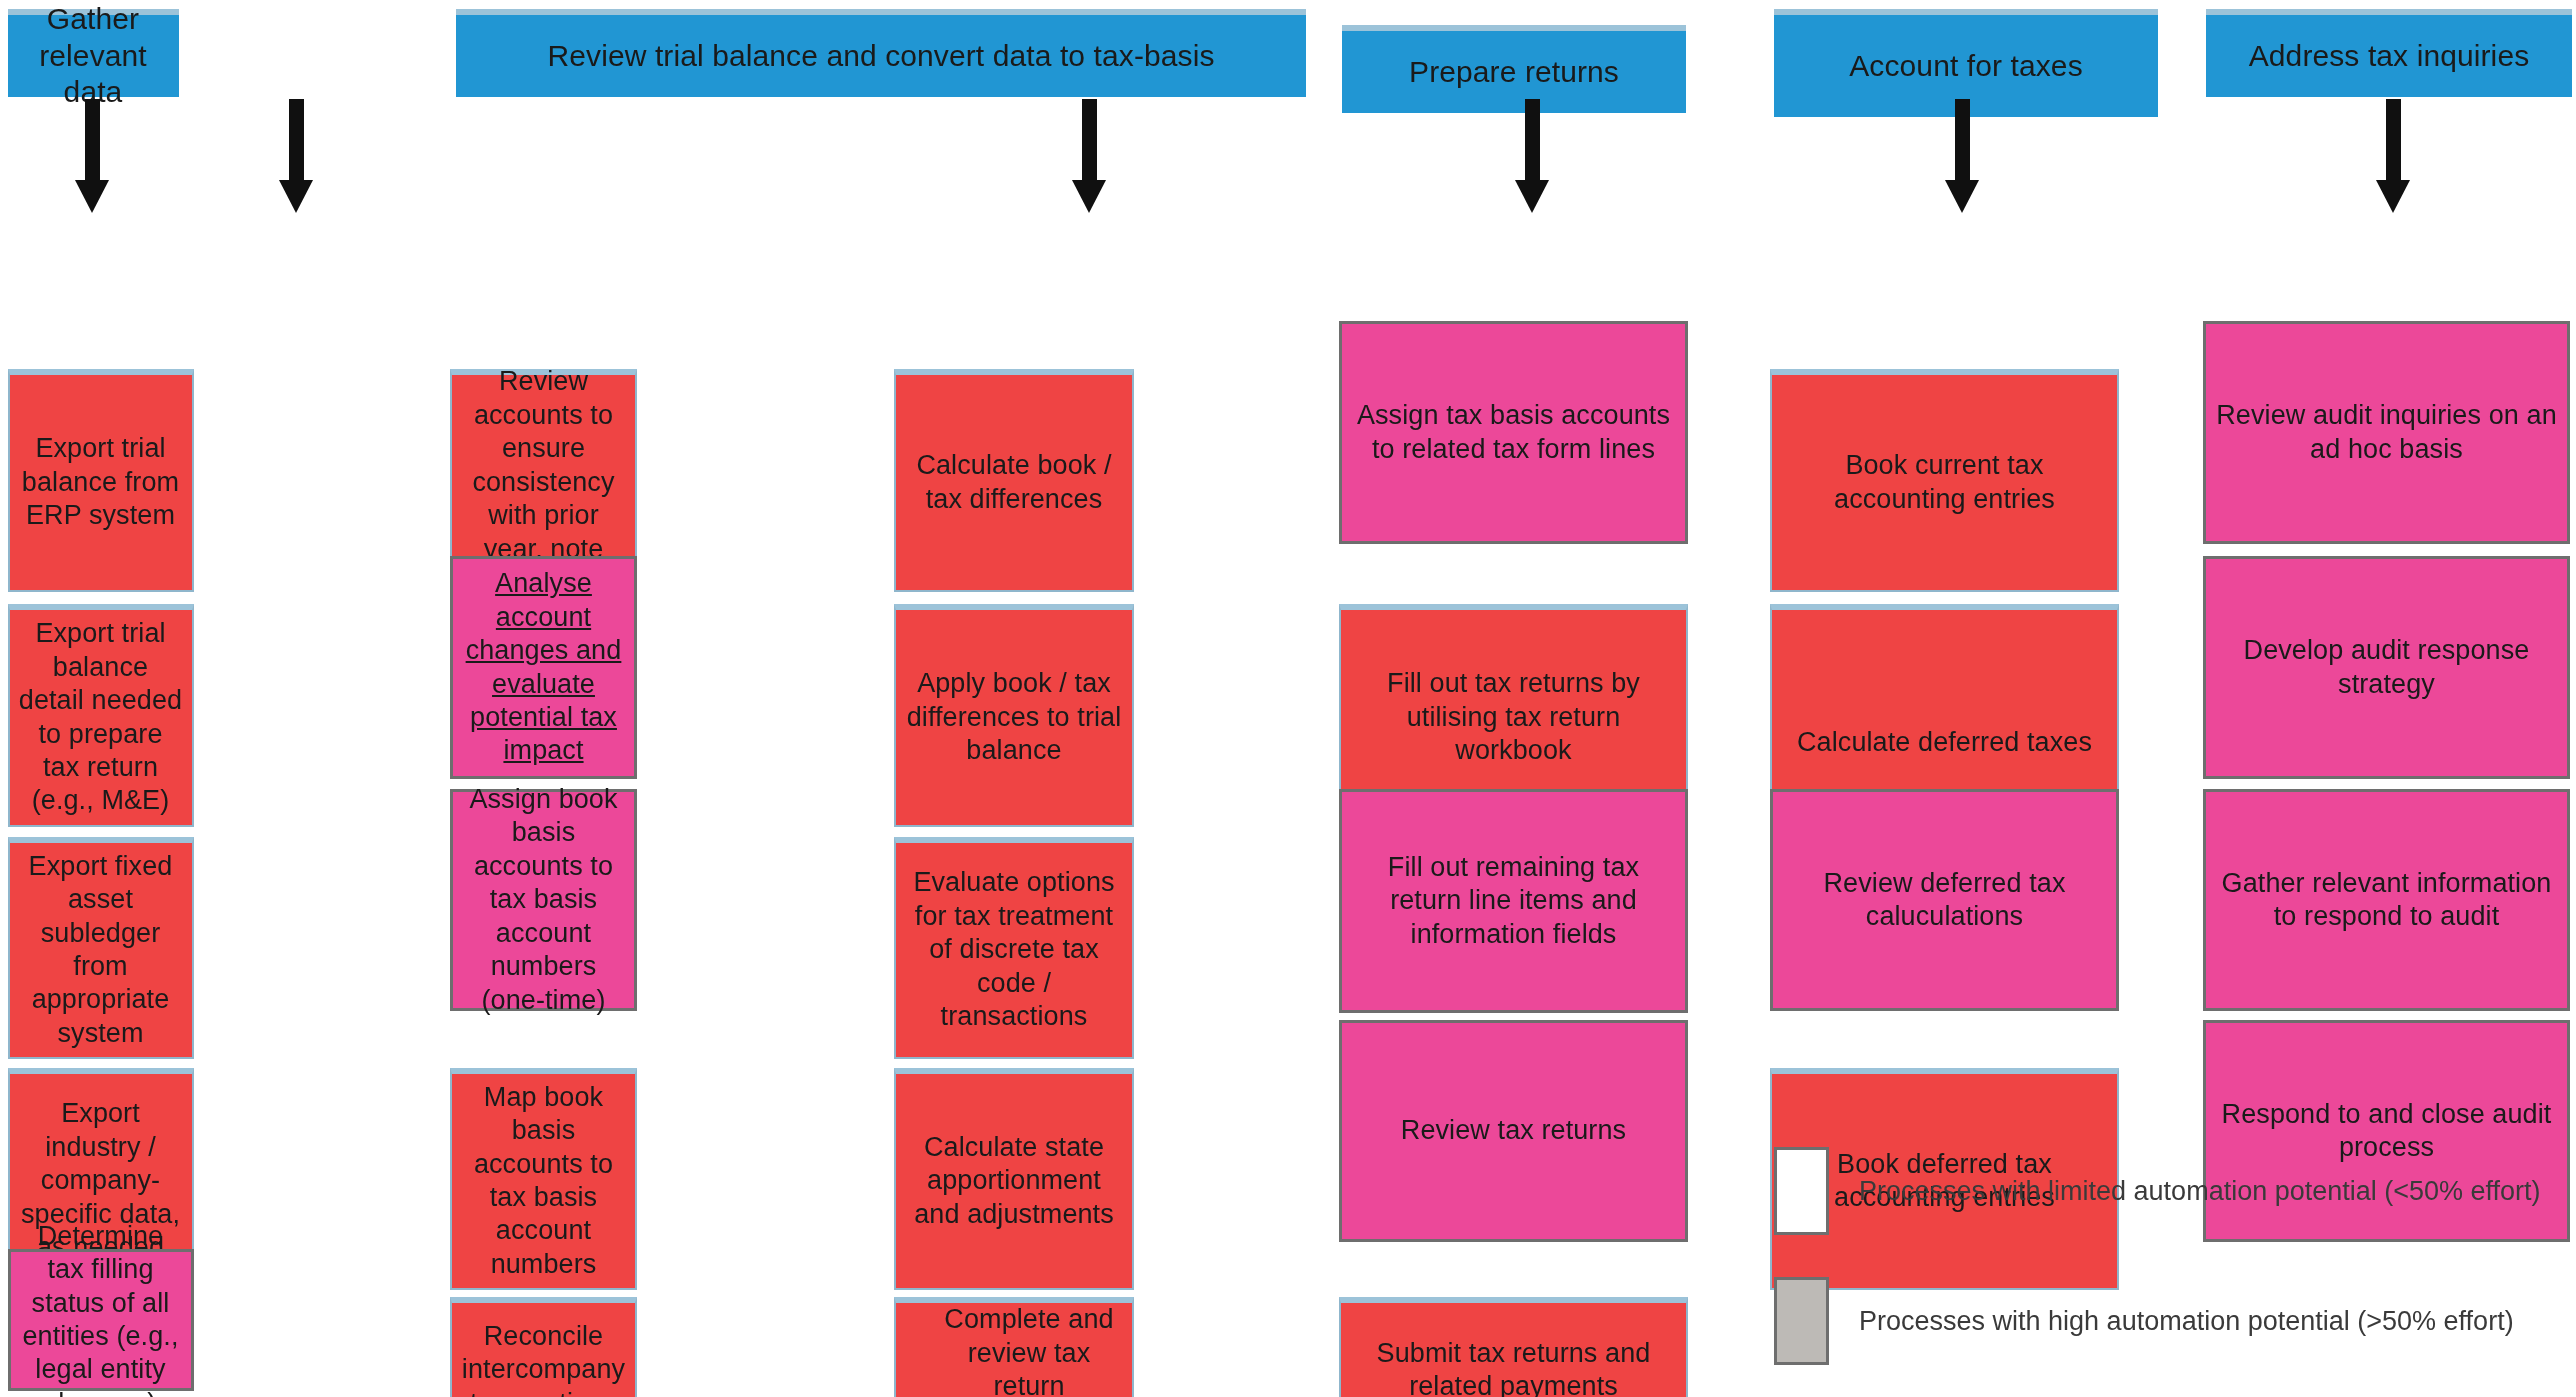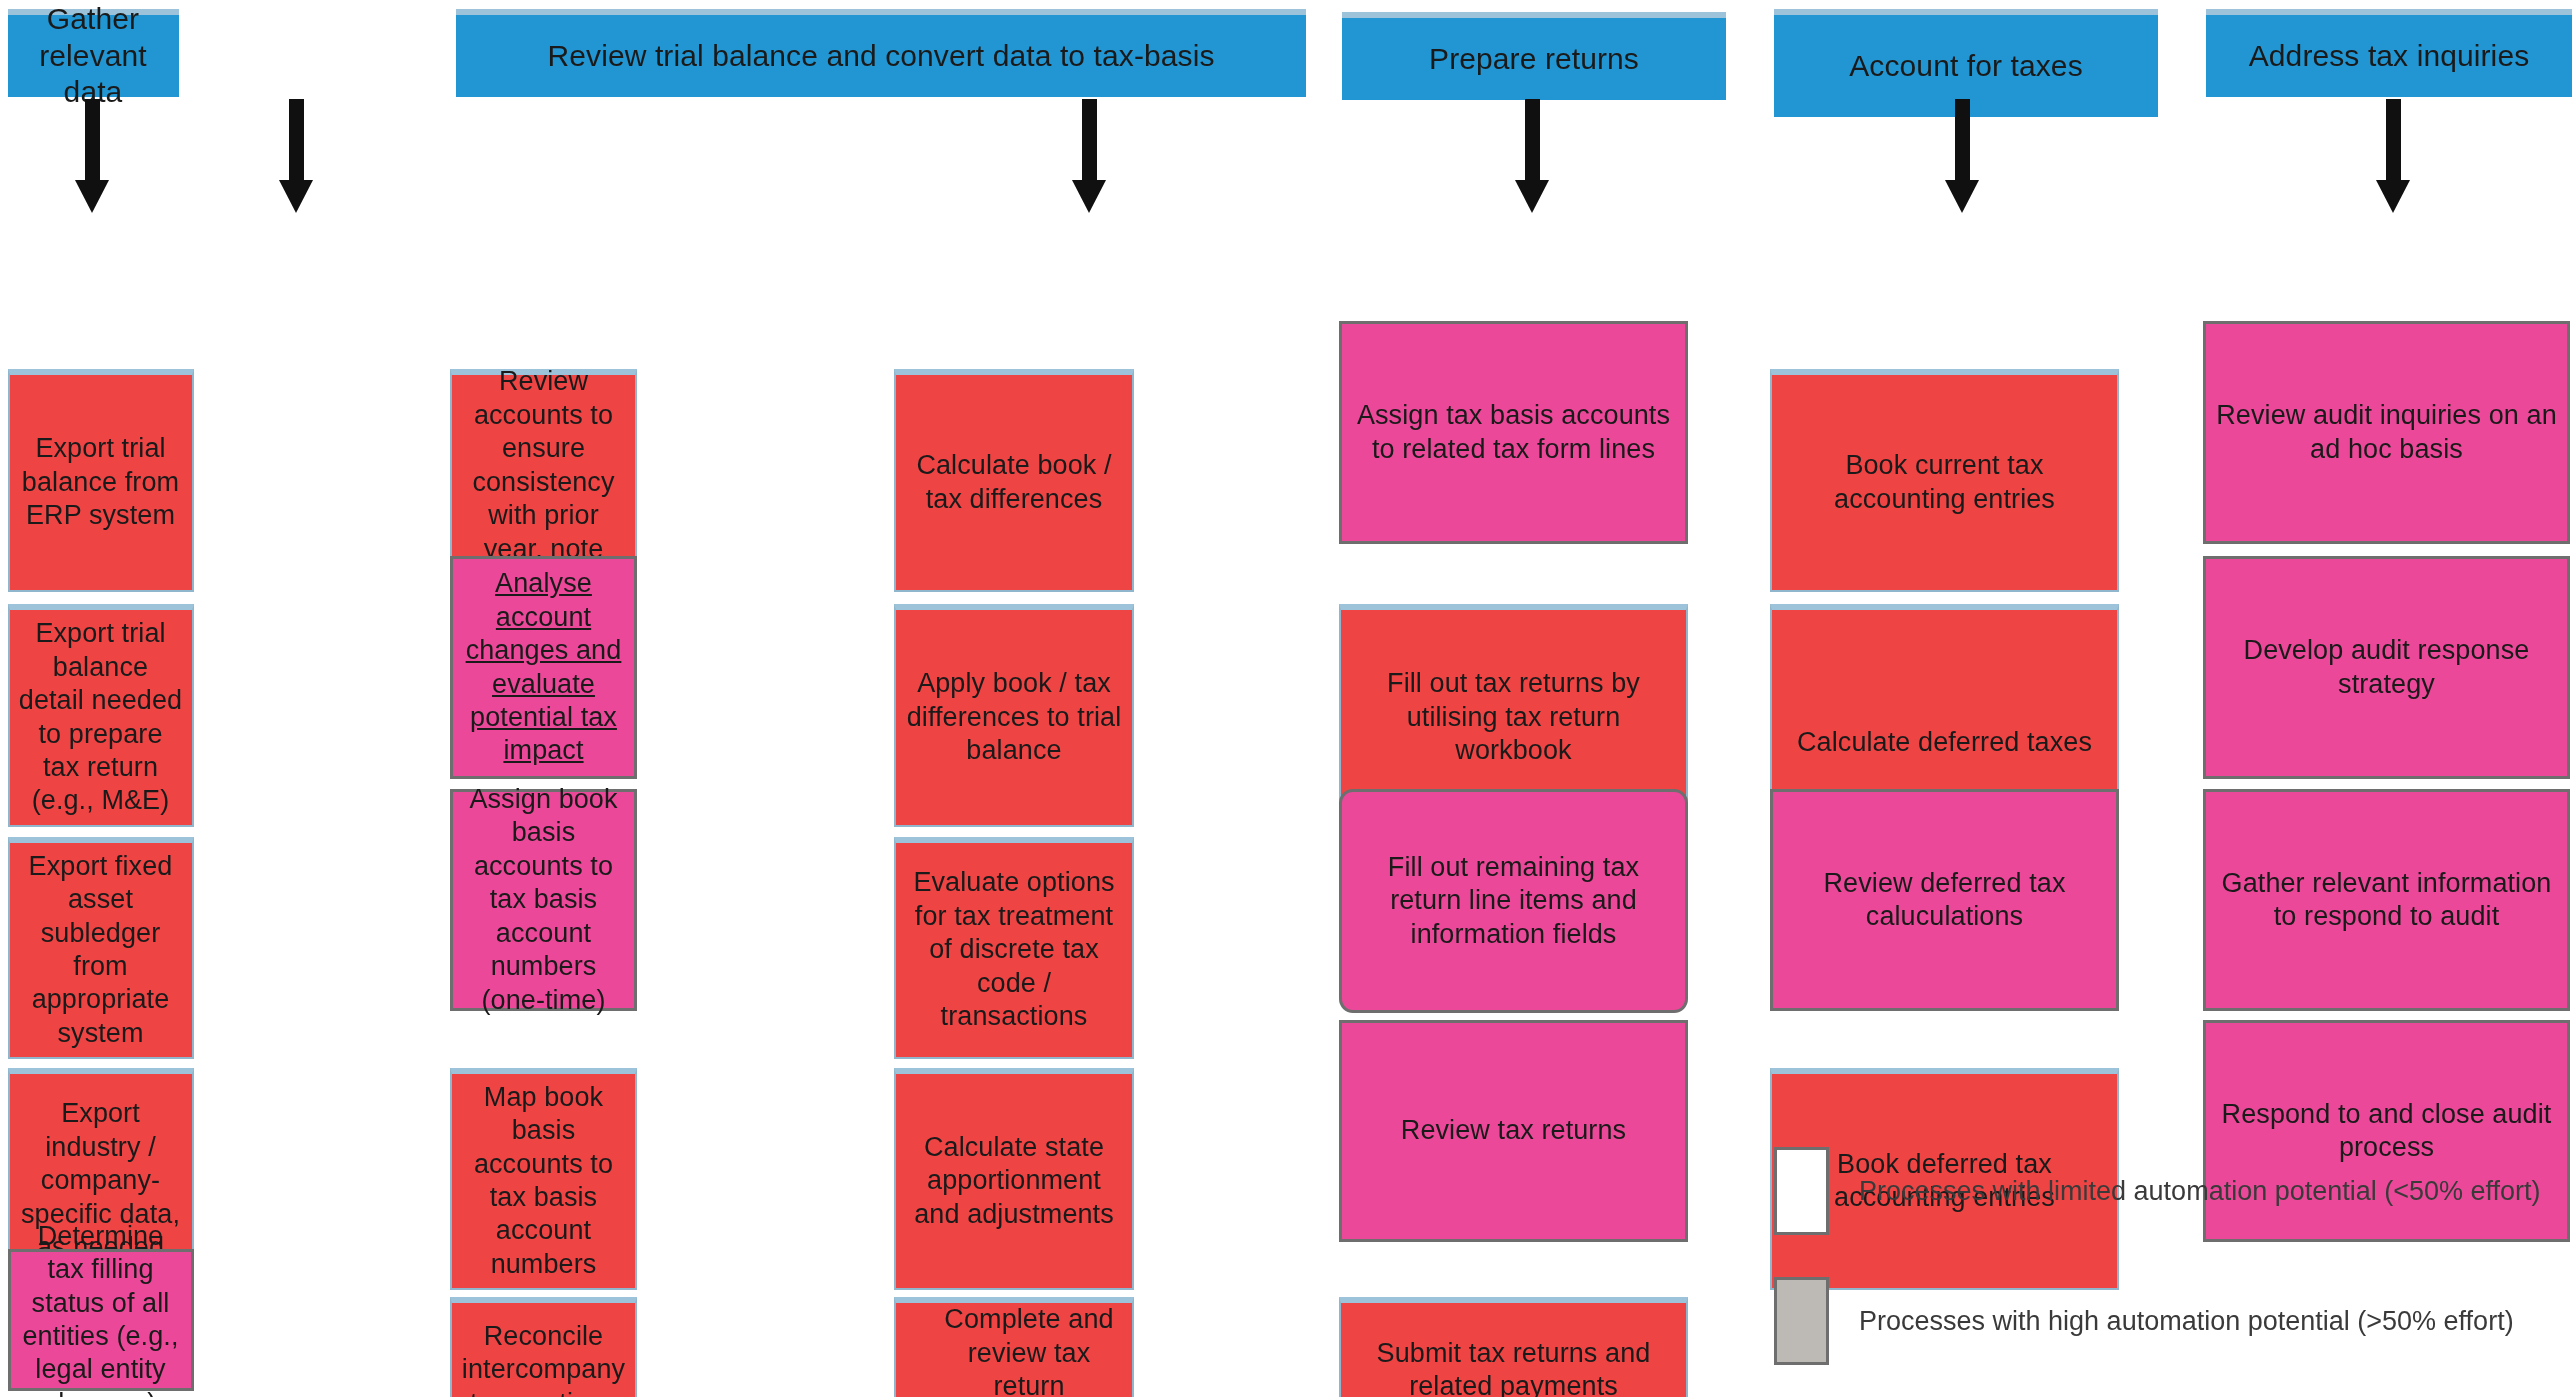--- a/index.html
+++ b/index.html
@@ -80,21 +80,21 @@
 <body>
 
 <div class="canvas">
 
   <div class="phase-header" style="left:7.5px;top:9px;width:171px;height:88px;">
     <span>Gather relevant data</span>
   </div>
   <div class="phase-header" style="left:456px;top:9px;width:850px;height:88px;">
     <span>Review trial balance and convert data to tax-basis</span>
   </div>
-  <div class="phase-header" style="left:1342px;top:12px;width:384px;height:88px;text-align:right;">
+  <div class="phase-header" style="left:1342px;top:25px;width:344px;height:88px;text-align:right;">
     <span>Prepare returns</span>
   </div>
   <div class="phase-header" style="left:1774px;top:9px;width:384px;height:108px;">
     <span>Account for taxes</span>
   </div>
   <div class="phase-header" style="left:2206px;top:9px;width:366px;height:88px;">
     <span>Address tax inquiries</span>
   </div>
 
   <div class="arrow" style="left:75px;top:99px;height:114px;">
@@ -169,21 +169,21 @@
   <div class="pbox high" style="left:894px;top:1249px;width:240px;height:142px;padding-left:39px;">
       <span>Complete and review tax return workbooks</span>
     </div>
 
   <div class="pbox limited" style="left:1339px;top:321px;width:349px;height:223px;">
       <span>Assign tax basis accounts to related tax form lines</span>
     </div>
   <div class="pbox high" style="left:1339px;top:556px;width:349px;height:223px;">
       <span>Fill out tax returns by utilising tax return workbook</span>
     </div>
-  <div class="pbox limited" style="left:1339px;top:789px;width:349px;height:224px;border-radius:14px;">
+  <div class="pbox limited" style="left:1339px;top:789px;width:349px;height:224px;">
       <span>Fill out remaining tax return line items and information fields</span>
     </div>
   <div class="pbox limited" style="left:1339px;top:1020px;width:349px;height:222px;">
       <span>Review tax returns</span>
     </div>
   <div class="pbox high" style="left:1339px;top:1249px;width:349px;height:142px;">
       <span>Submit tax returns and related payments</span>
     </div>
 
   <div class="pbox high" style="left:1770px;top:321px;width:349px;height:223px;">

